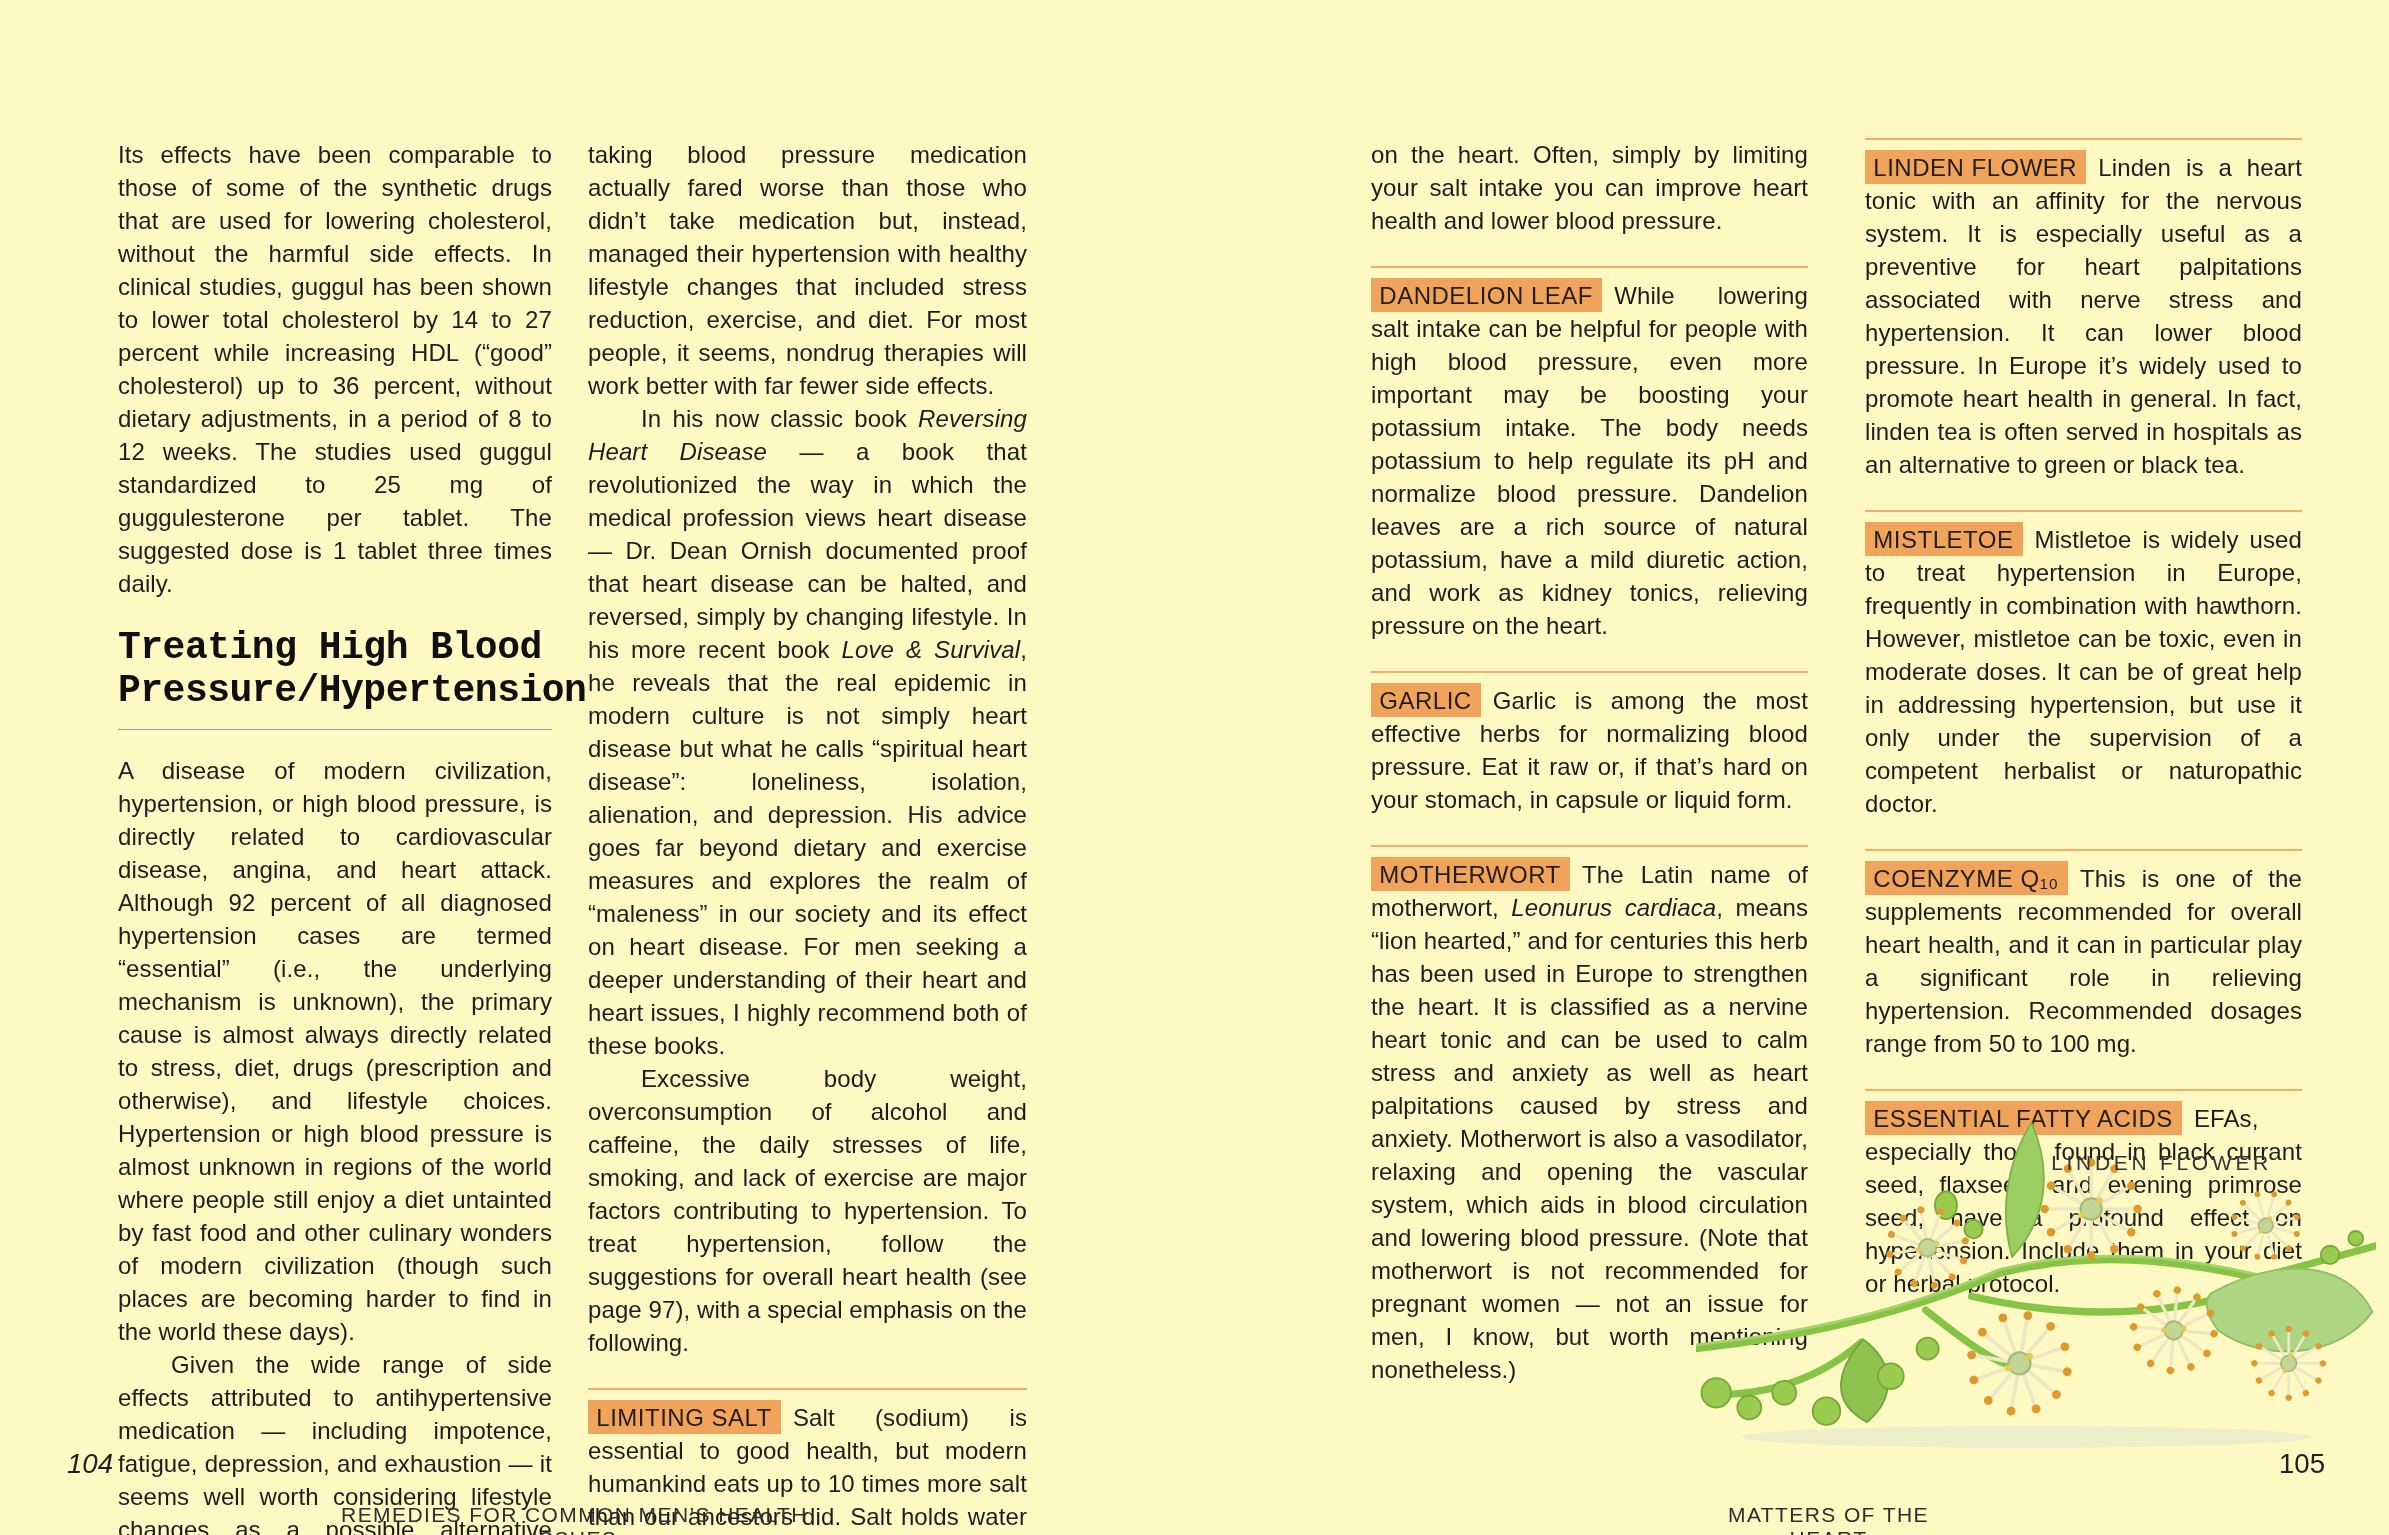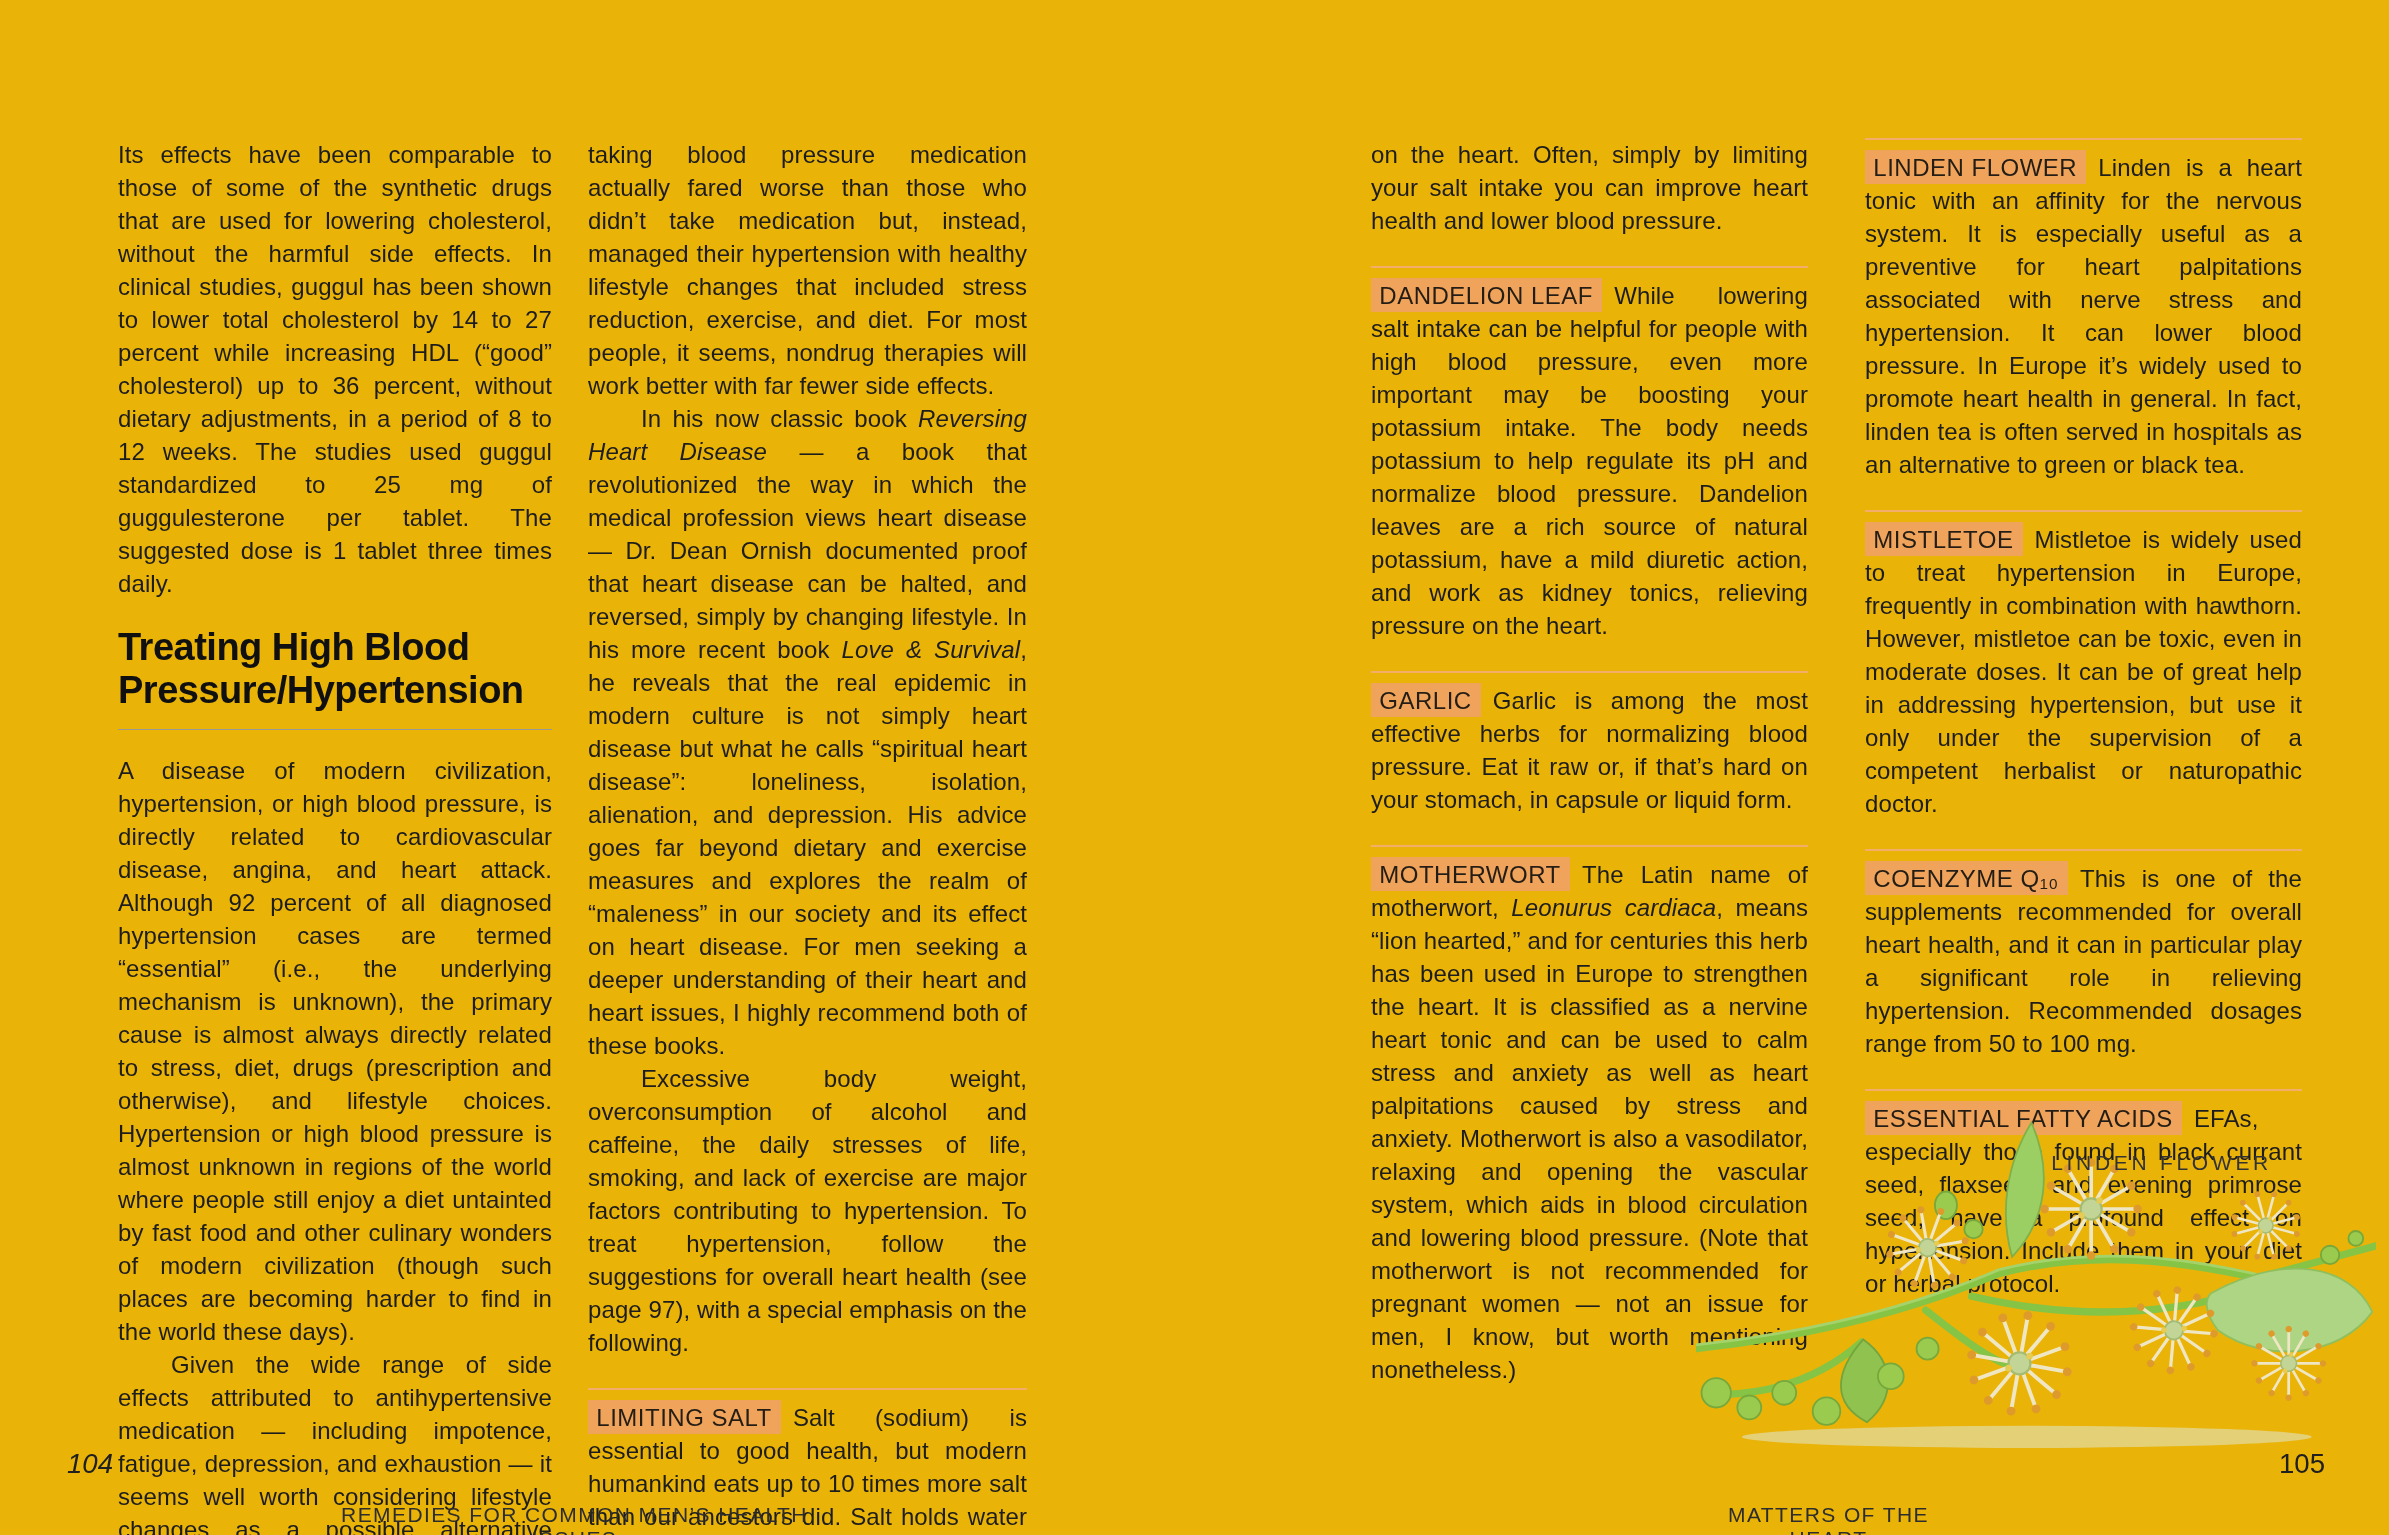--- a/index.html
+++ b/index.html
@@ -1,26 +1,26 @@
 <!DOCTYPE html>
 <html lang="en" style="font-size:14.7px"><head>
 <meta charset="utf-8">
 <style>
   html,body{margin:0;padding:0;background:#ffffff;}
-  .page{position:relative;width:2389px;height:1536px;background:#eab308;overflow:hidden;
+  .page{position:relative;width:2389px;height:1536px;background:#fef9c3;overflow:hidden;
         font-family:"Liberation Sans",sans-serif;color:#1d1d1d;}
   .col{position:absolute;top:138px;text-align:justify;font-size:24px;line-height:33px;
        letter-spacing:0.1px;hyphens:auto;-webkit-hyphens:auto;}
   .col-1{left:118px;width:434px;}
   .col-2{left:588px;width:439px;}
   .col-3{left:1371px;width:437px;}
   .col-4{left:1849px;width:437px;margin-left:16px;}
   .col p{margin:0;}
   p.indent{text-indent:53px;}
-  h2.heading{font-family:Liberation Sans, sans-serif;font-weight:bold;
+  h2.heading{font-family:Liberation Mono, monospace;font-weight:bold;
              font-size:38px;line-height:43px;margin:26px 0 0 0;color:#101010;
              letter-spacing:-0.5px;text-align:left;border-bottom:1.8px solid #999999;
              padding-bottom:16.5px;}
   p.after-heading{margin-top:24px;}
   .entry{position:relative;margin-top:29px;padding-top:12px;}
   .col .entry:first-child{margin-top:0;}
   .entry-rule{position:absolute;left:0;right:0;top:0;height:1.8px;background:#f3ae6b;}
   .lbl{display:inline-block;background:#f0a45b;color:#241d15;padding:3.7px 9.2px 1.8px 8.3px;
        margin-right:12px;font-size:24px;line-height:28.5px;letter-spacing:0.5px;white-space:nowrap;}
   .it{font-style:italic;}

